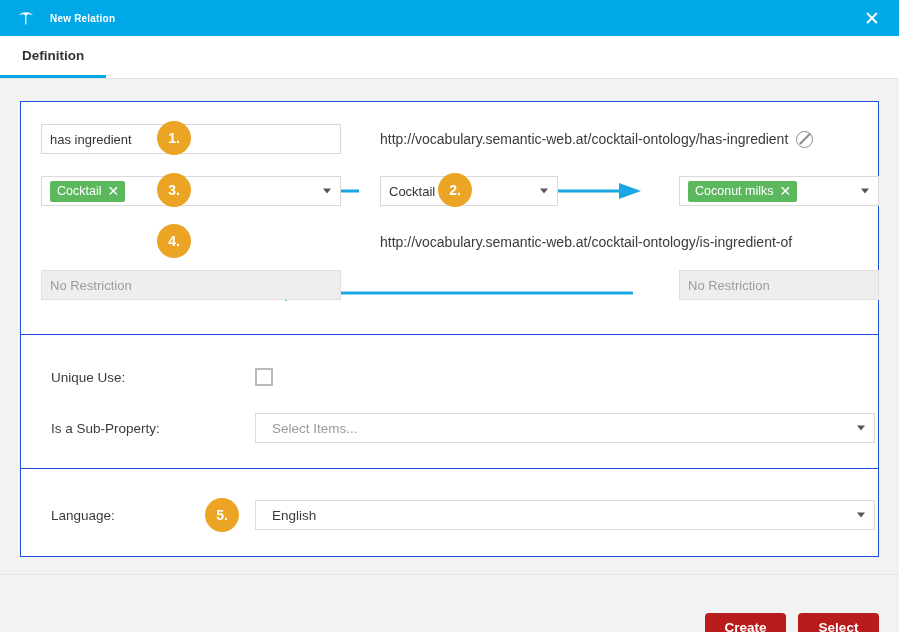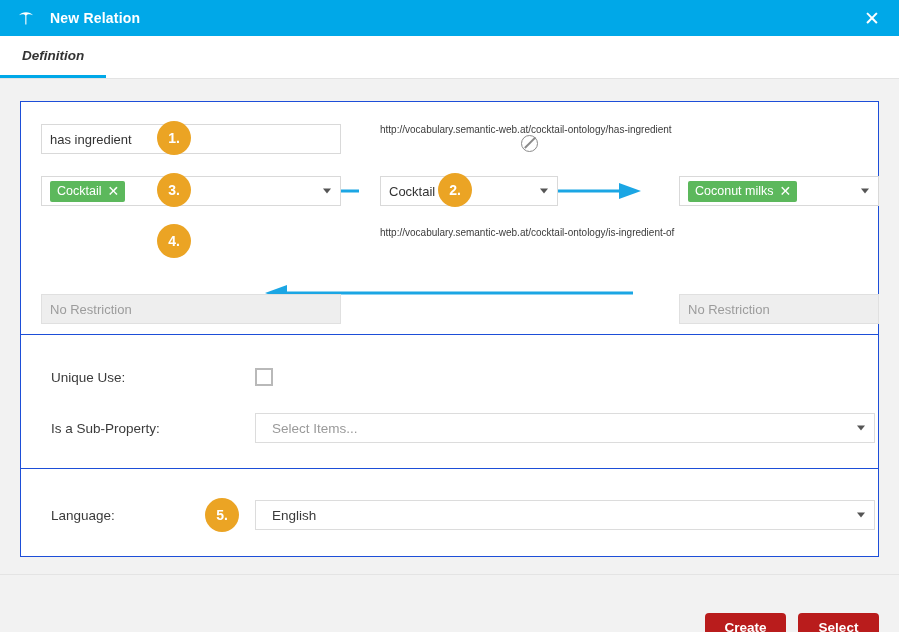--- a/index.html
+++ b/index.html
@@ -36,21 +36,21 @@
     margin-left: 16px;
     margin-right: 14px;
     width: 20px;
     height: 20px;
     display: flex;
     align-items: center;
     justify-content: center;
   }
   .titlebar .title {
     color: #ffffff;
-    font-size: 14px;
+    font-size: 10px;
     font-weight: bold;
     letter-spacing: .2px;
   }
   .titlebar .closebtn {
     position: absolute;
     right: 0;
     top: 0;
     width: 54px;
     height: 36px;
     display: flex;
@@ -75,21 +75,20 @@
   }
   .tab {
     padding: 10px 22px;
     display: flex;
     align-items: center;
     font-size: 13.5px;
     color: #9a9a9a;
     cursor: pointer;
     position: relative;
     box-sizing: border-box;
-    font-style: italic;
   }
   .tab.active {
     color: #333333;
     font-weight: bold;
     border-bottom: 3px solid #00a8e8;
   }
 
   
   .content {
     flex: 1 1 auto;
@@ -114,21 +113,21 @@
   }
   .row {
     position: absolute;
     left: 20px;
     right: 20px;
     height: 30px;
   }
   .row1 { top: 22px; }
   .row2 { top: 74px; }
   .row3 { top: 125px; }
-  .row4 { top: 192px; }
+  .row4 { top: 168px; }
 
   .fld {
     position: absolute;
     height: 30px;
     box-sizing: border-box;
     border: 1px solid #d9d9d9;
     background: #ffffff;
     font-size: 13px;
     color: #333;
     padding: 0 8px;
@@ -146,24 +145,23 @@
     color: #9c9c9c;
   }
 
   .uri {
     position: absolute;
     left: 339px;
     top: 0;
     height: 30px;
     display: flex;
     align-items: center;
-    font-size: 10px;
+    font-size: 14px;
     color: #3b3b3b;
     white-space: nowrap;
-    flex-direction: column;
   }
   .noedit-icon {
     display: inline-block;
     margin-left: 8px;
     width: 15px;
     height: 15px;
     border: 1.6px solid #8a8a8a;
     border-radius: 50%;
     position: relative;
     vertical-align: middle;

